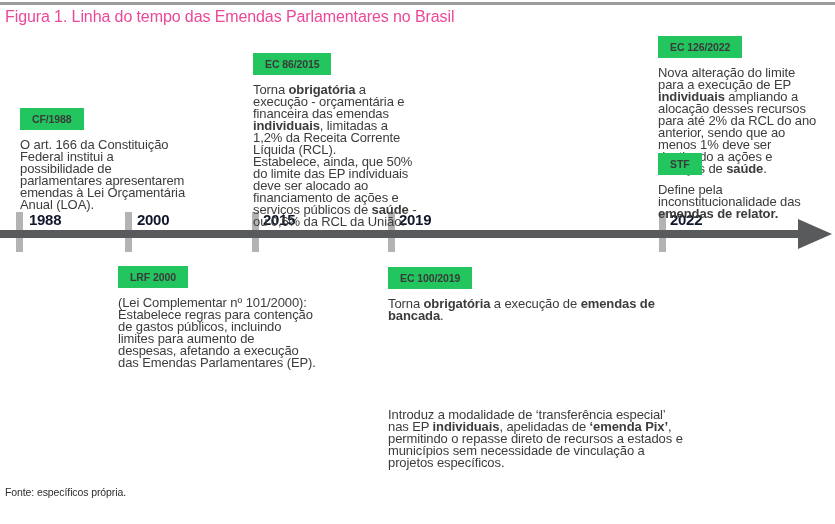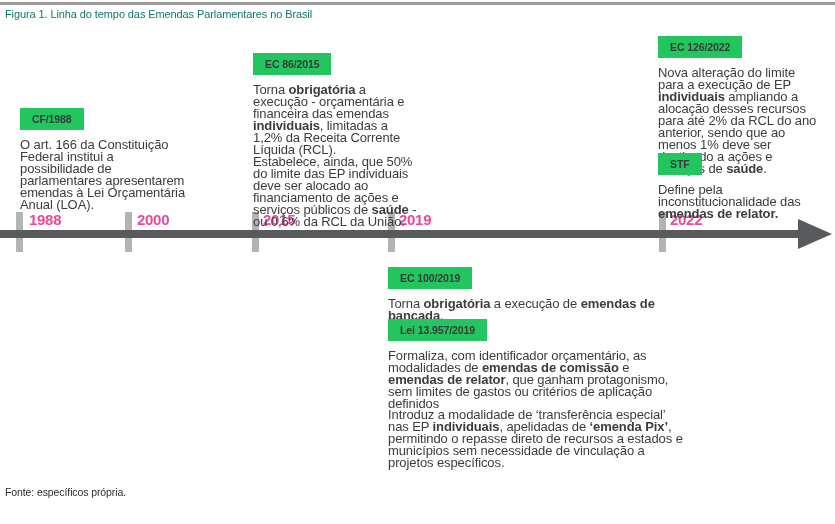--- a/index.html
+++ b/index.html
@@ -11,41 +11,41 @@
     color:#3c3c3b;
     letter-spacing:-0.1px;
     overflow:hidden;
   }
   .top-rule {
     position:absolute; left:0; top:2px; width:835px; height:3px;
     background:#9c9c9c;
   }
   .title {
     position:absolute; left:5px; top:8px;
-    font-size:11px; color:#0f766e;
+    font-size:16px; color:#ec4899;
   }
   
   .tick { position:absolute; top:212px; width:7px; height:40px; background:#b3b3b3; }
   .tick.t0 { left:16px; }
   .tick.t1 { left:125px; }
   .tick.t2 { left:252px; }
   .tick.t3 { left:388px; }
   .tick.t4 { left:659px; }
   .bar {
     position:absolute; left:0; top:230px; width:802px; height:8px;
     background:#595a5c;
   }
   .arrowhead {
     position:absolute; left:798px; top:219px; width:0; height:0;
     border-top:15px solid transparent; border-bottom:15px solid transparent;
     border-left:34px solid #595a5c;
   }
   .year {
     position:absolute; top:211px;
-    font-size:15px; font-weight:700; color:#ec4899; letter-spacing:-0.3px;
+    font-size:15px; font-weight:700; color:#0f172a; letter-spacing:-0.3px;
   }
   .year.y0 { left:29px; }
   .year.y1 { left:137px; }
   .year.y2 { left:263px; }
   .year.y3 { left:399px; }
   .year.y4 { left:670px; }
   
   .event { position:absolute; }
   .badge {
     display:inline-block;
@@ -111,30 +111,31 @@
   <div class="event" id="ev-ec126">
     <div class="badge">EC 126/2022</div>
     <div class="etext">Nova alteração do limite para a execução de EP <b>individuais</b> ampliando a alocação desses recursos para até 2% da RCL do ano anterior, sendo que ao menos 1% deve ser destinado a ações e serviços de <b>saúde</b>.</div>
   </div>
 
   <div class="event" id="ev-stf">
     <div class="badge">STF</div>
     <div class="etext">Define pela inconstitucionalidade das <b>emendas de relator.</b></div>
   </div>
 
+  <div class="event" id="ev-lrf2000">
+    <div class="badge">LRF 2000</div>
+    <div class="etext">(Lei Complementar nº 101/2000):
+Estabelece regras para contenção de gastos públicos, incluindo limites para aumento de despesas, afetando a execução das Emendas Parlamentares (EP).</div>
+  </div>
 
   <div class="event" id="ev-ec100">
     <div class="badge">EC 100/2019</div>
     <div class="etext">Torna <b>obrigatória</b> a execução de <b>emendas de bancada</b>.</div>
   </div>
 
-  <div class="event" id="ev-lei13957">
-    <div class="badge">Lei 13.957/2019</div>
-    <div class="etext">Formaliza, com identificador orçamentário, as modalidades de <b>emendas de comissão</b> e <b>emendas de relator</b>, que ganham protagonismo, sem limites de gastos ou critérios de aplicação definidos</div>
-  </div>
 
   <div class="event" id="ev-ec105">
     <div class="etext">Introduz a modalidade de ‘transferência especial’ nas EP <b>individuais</b>, apelidadas de <b>‘emenda Pix’</b>, permitindo o repasse direto de recursos a estados e municípios sem necessidade de vinculação a projetos específicos.</div>
   </div>
 
   <div class="source">Fonte: específicos própria.</div>
 
 </div>
 
 </body></html>

